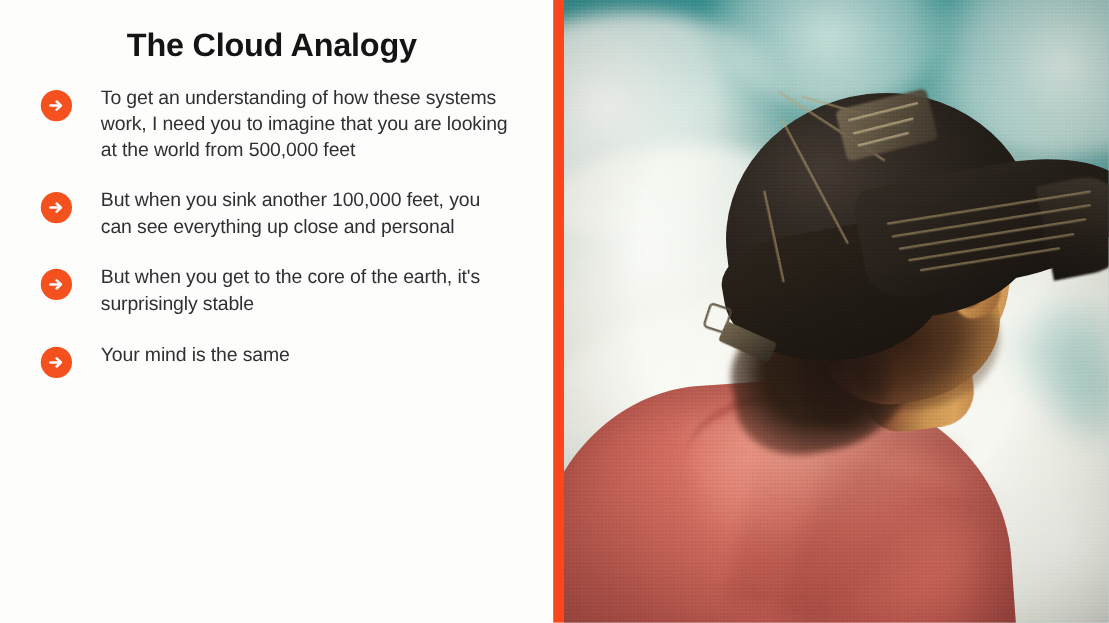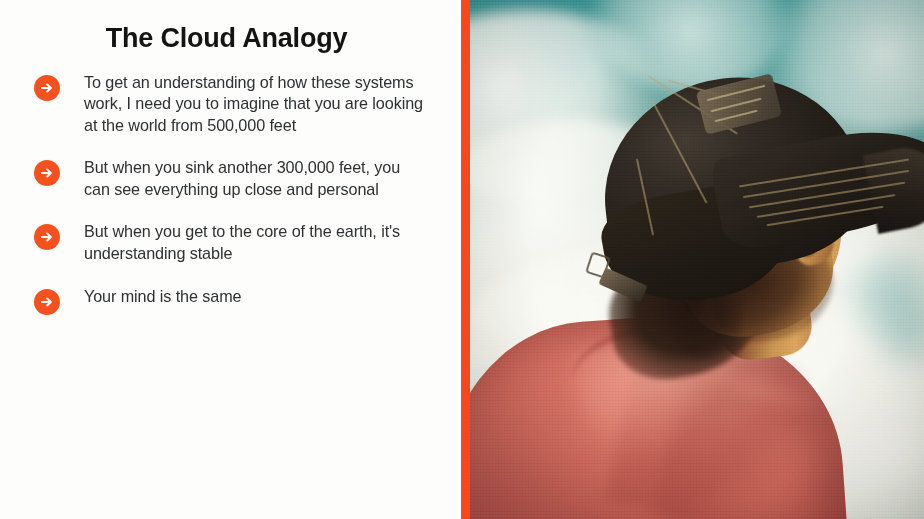--- a/index.html
+++ b/index.html
@@ -436,30 +436,30 @@
         <p class="bullet-text">To get an understanding of how these systems work, I need you to imagine that you are looking at the world from 500,000 feet</p>
       </div>
 
 
       <div class="bullet">
         <span class="bullet-icon">
           <svg width="14" height="14" viewBox="0 0 14 14" aria-hidden="true">
             <path d="M2 7 H10.2 M7.2 3.6 L10.8 7 L7.2 10.4" fill="none" stroke="#ffffff" stroke-width="2.1" stroke-linecap="round" stroke-linejoin="round"></path>
           </svg>
         </span>
-        <p class="bullet-text">But when you sink another 300,000 feet, you can see everything up close and personal</p>
+        <p class="bullet-text">But when you sink another 100,000 feet, you can see everything up close and personal</p>
       </div>
 
       <div class="bullet">
         <span class="bullet-icon">
           <svg width="14" height="14" viewBox="0 0 14 14" aria-hidden="true">
             <path d="M2 7 H10.2 M7.2 3.6 L10.8 7 L7.2 10.4" fill="none" stroke="#ffffff" stroke-width="2.1" stroke-linecap="round" stroke-linejoin="round"></path>
           </svg>
         </span>
-        <p class="bullet-text">But when you get to the core of the earth, it's understanding stable</p>
+        <p class="bullet-text">But when you get to the core of the earth, it's surprisingly stable</p>
       </div>
 
       <div class="bullet">
         <span class="bullet-icon">
           <svg width="14" height="14" viewBox="0 0 14 14" aria-hidden="true">
             <path d="M2 7 H10.2 M7.2 3.6 L10.8 7 L7.2 10.4" fill="none" stroke="#ffffff" stroke-width="2.1" stroke-linecap="round" stroke-linejoin="round"></path>
           </svg>
         </span>
         <p class="bullet-text">Your mind is the same</p>
       </div>

